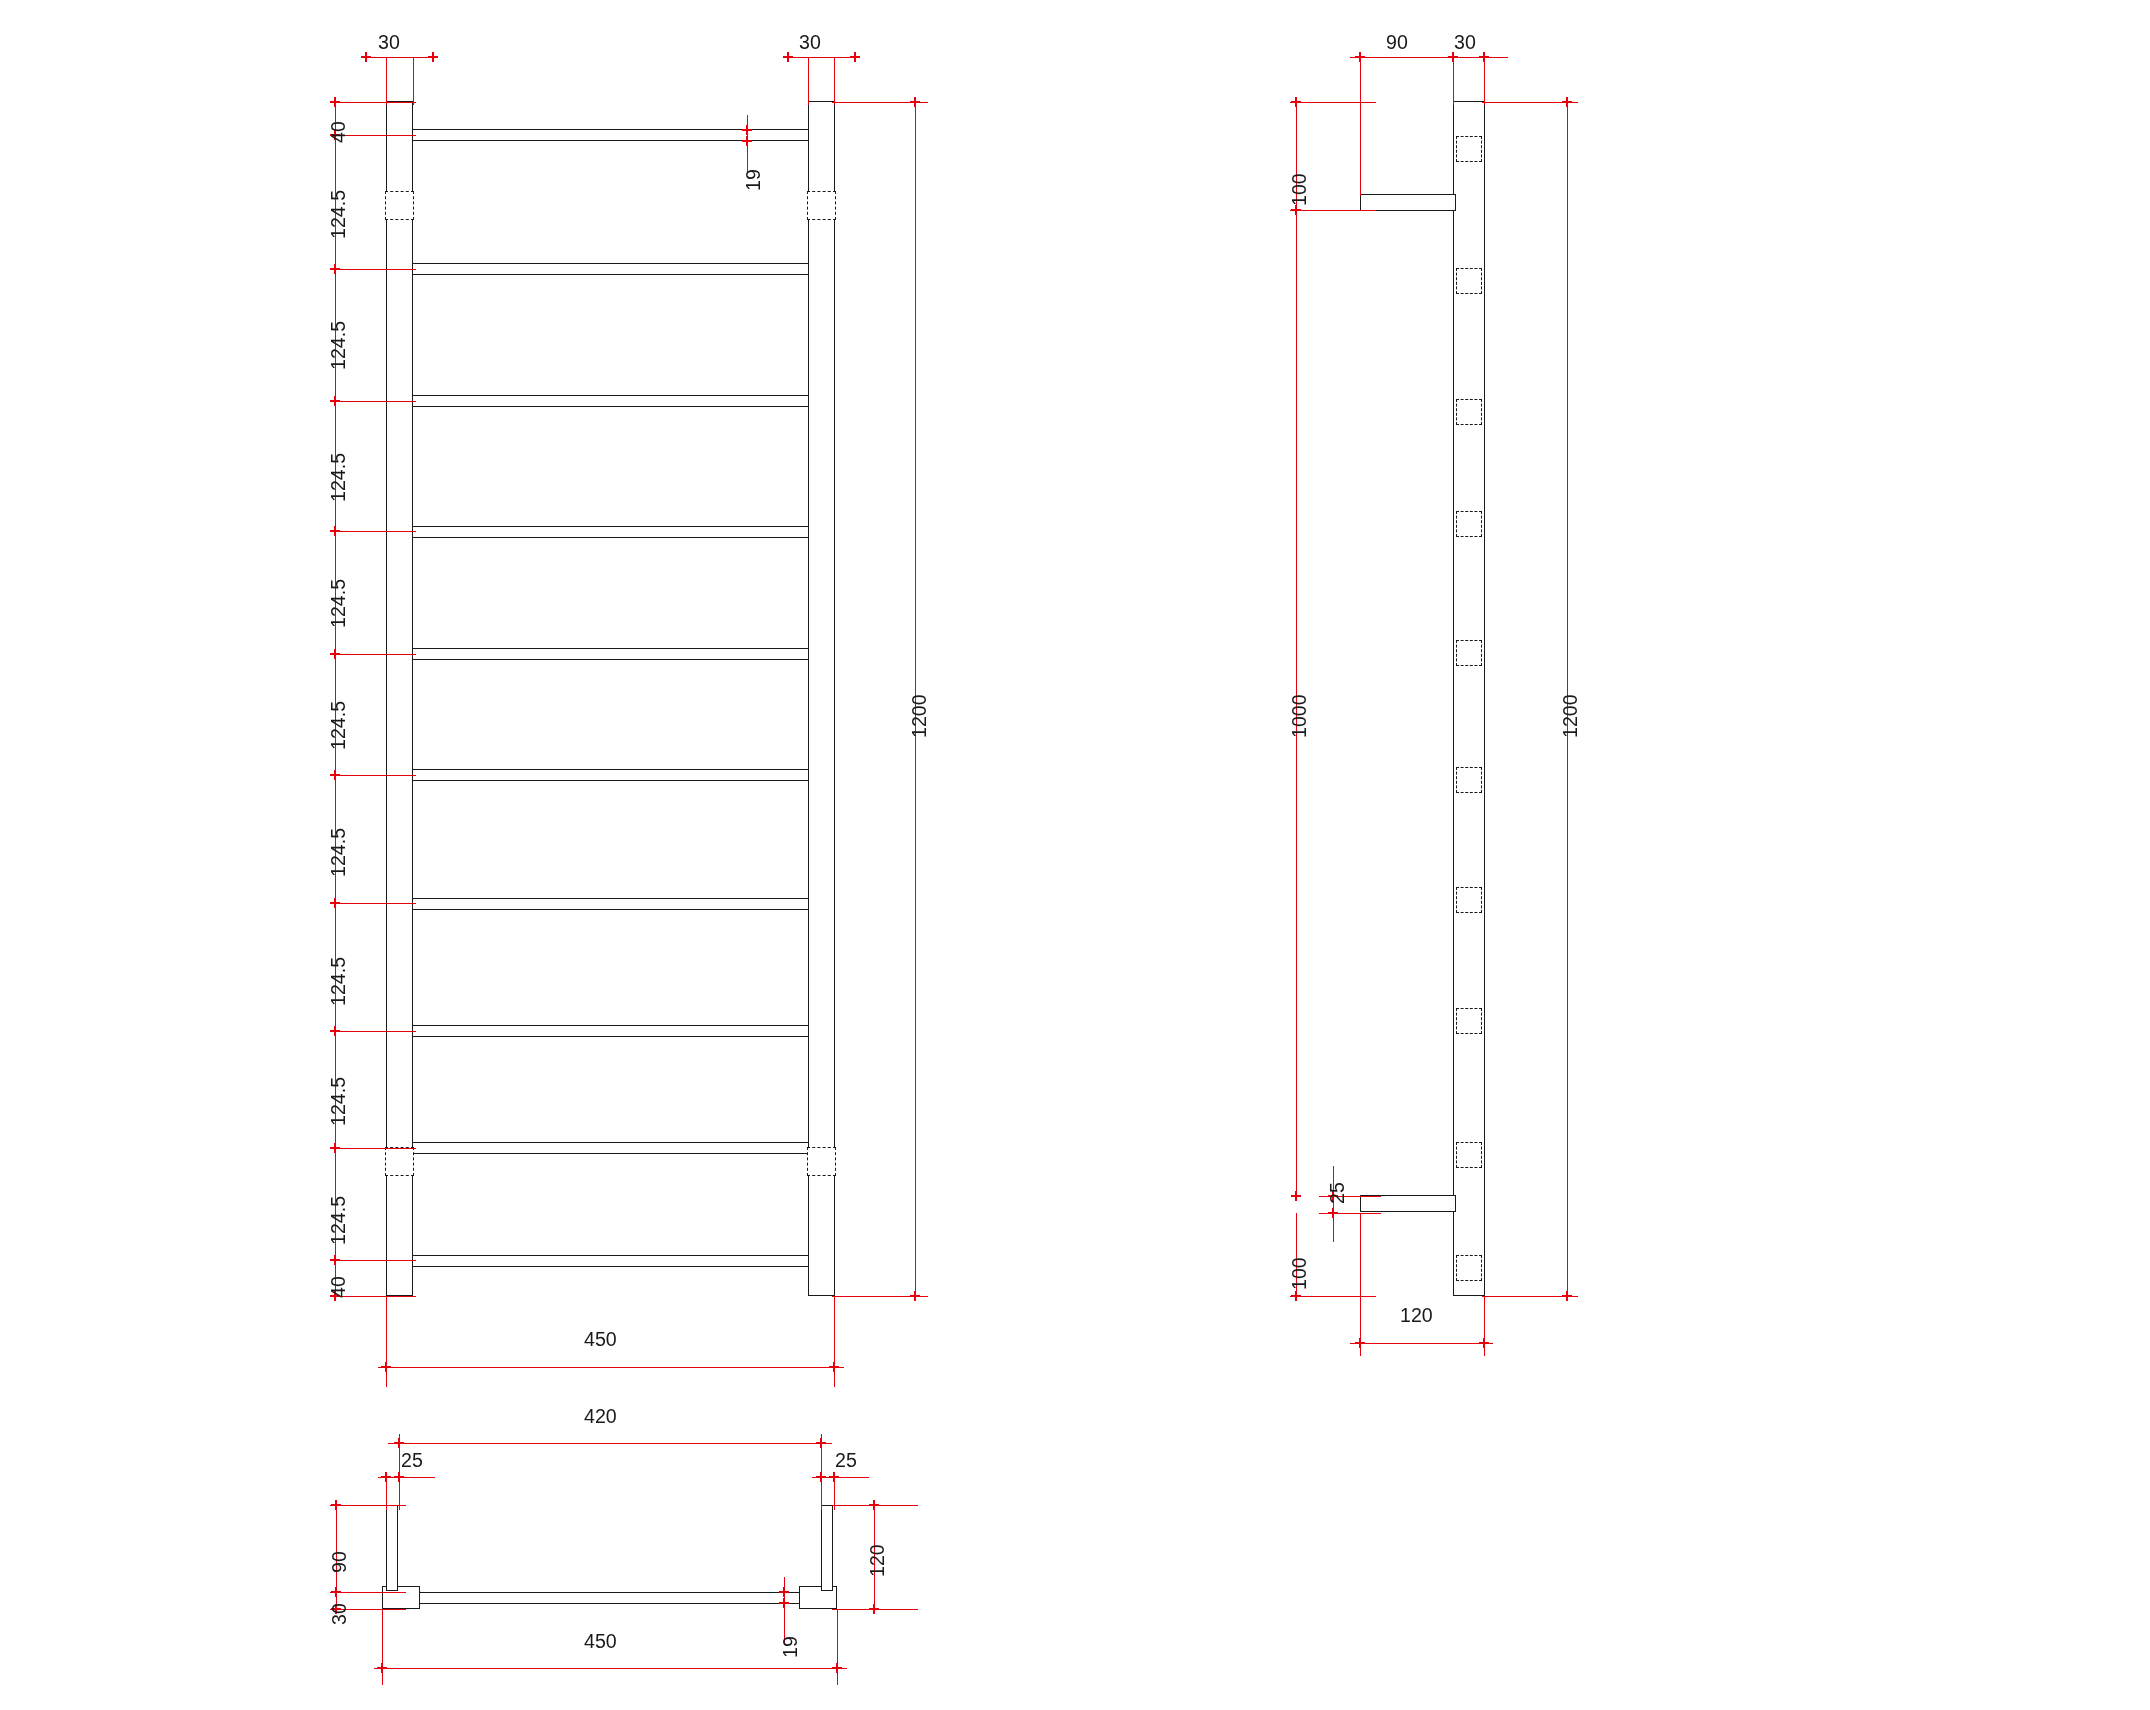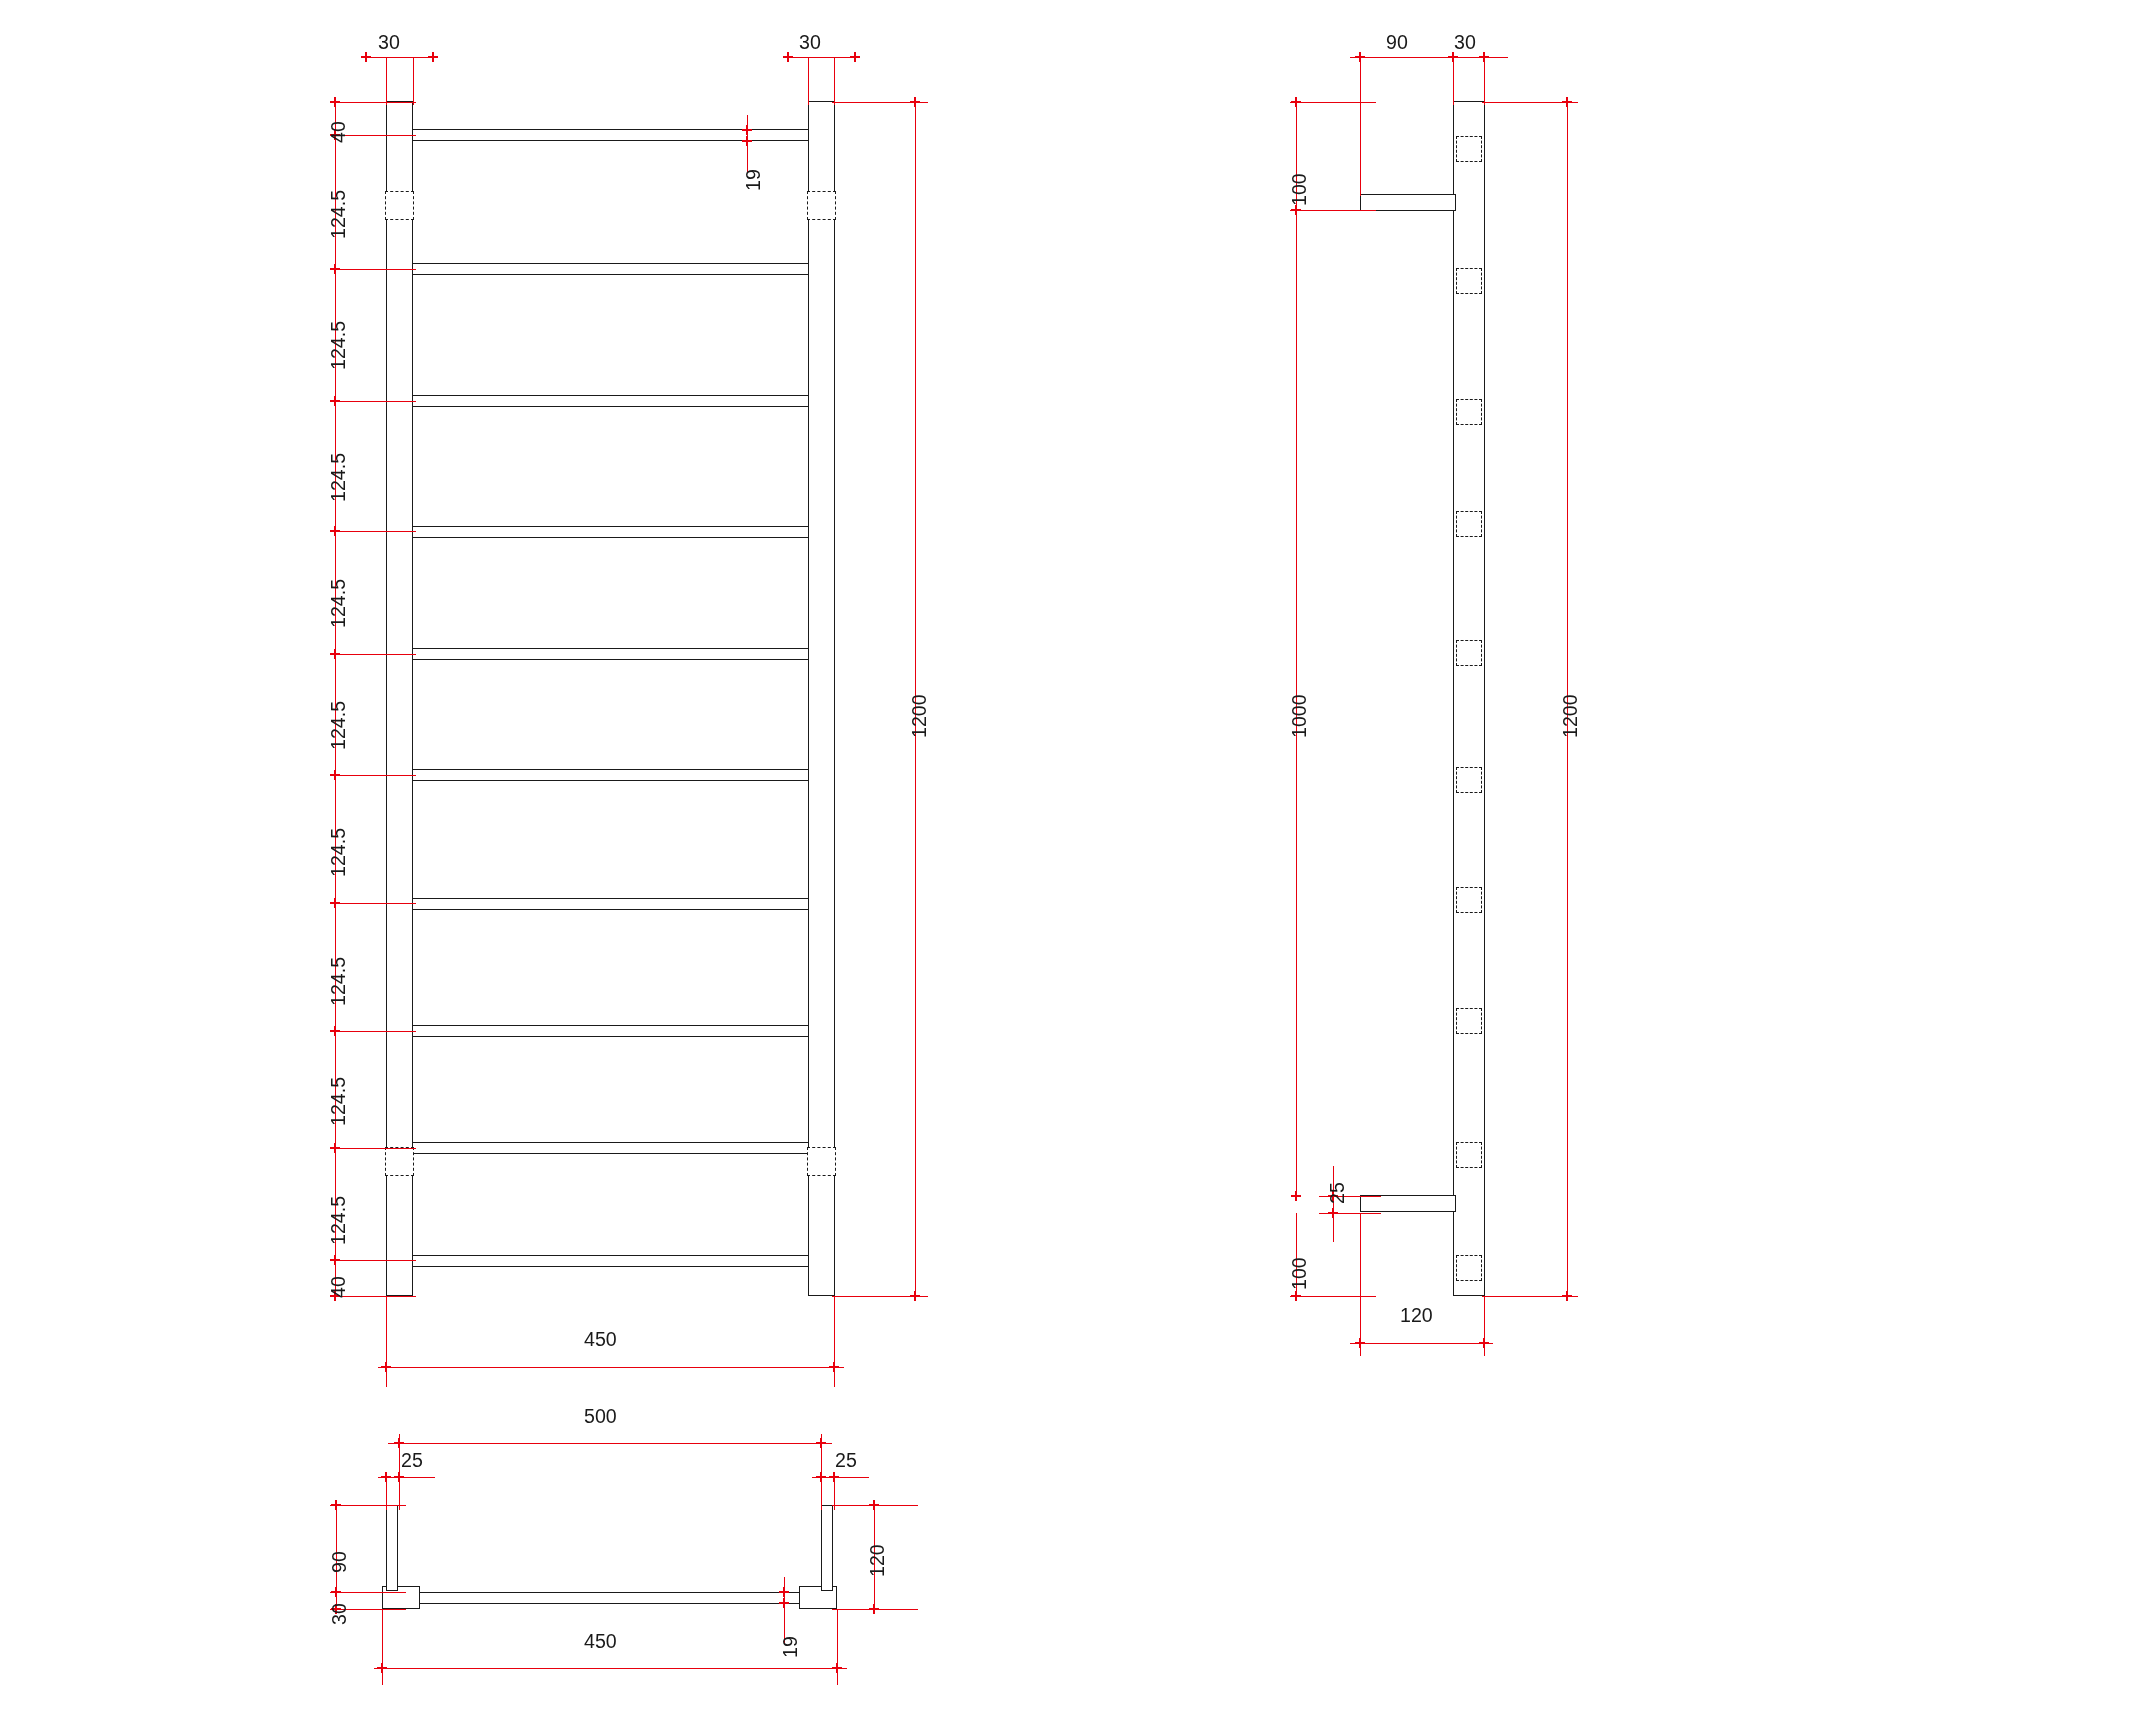--- a/index.html
+++ b/index.html
@@ -242,21 +242,21 @@
 
     <div class="blk" style="left:386px; top:1505px; width:12.4px; height:86px;"></div>
 
     <div class="blk" style="left:821px; top:1505px; width:12.4px; height:86px;"></div>
 
     <div class="dimline v" style="left:399px; top:1434px; height:76px;"></div>
     <div class="dimline v" style="left:821px; top:1434px; height:76px;"></div>
     <div class="dimline h" style="left:388px; top:1443px; width:444px;"></div>
     <div class="tick" style="left:399px; top:1443px;"></div>
     <div class="tick" style="left:821px; top:1443px;"></div>
-    <div class="dtxt" style="left:584px; top:1407px;">500</div>
+    <div class="dtxt" style="left:584px; top:1407px;">420</div>
 
     <div class="dimline h" style="left:378px; top:1477px; width:57px;"></div>
     <div class="tick" style="left:386px; top:1477px;"></div>
     <div class="tick" style="left:399px; top:1477px;"></div>
     <div class="dimline v" style="left:386px; top:1477px; height:33px;"></div>
     <div class="dtxt" style="left:401px; top:1451px;">25</div>
 
     <div class="dimline h" style="left:812px; top:1477px; width:57px;"></div>
     <div class="tick" style="left:821px; top:1477px;"></div>
     <div class="tick" style="left:834px; top:1477px;"></div>

